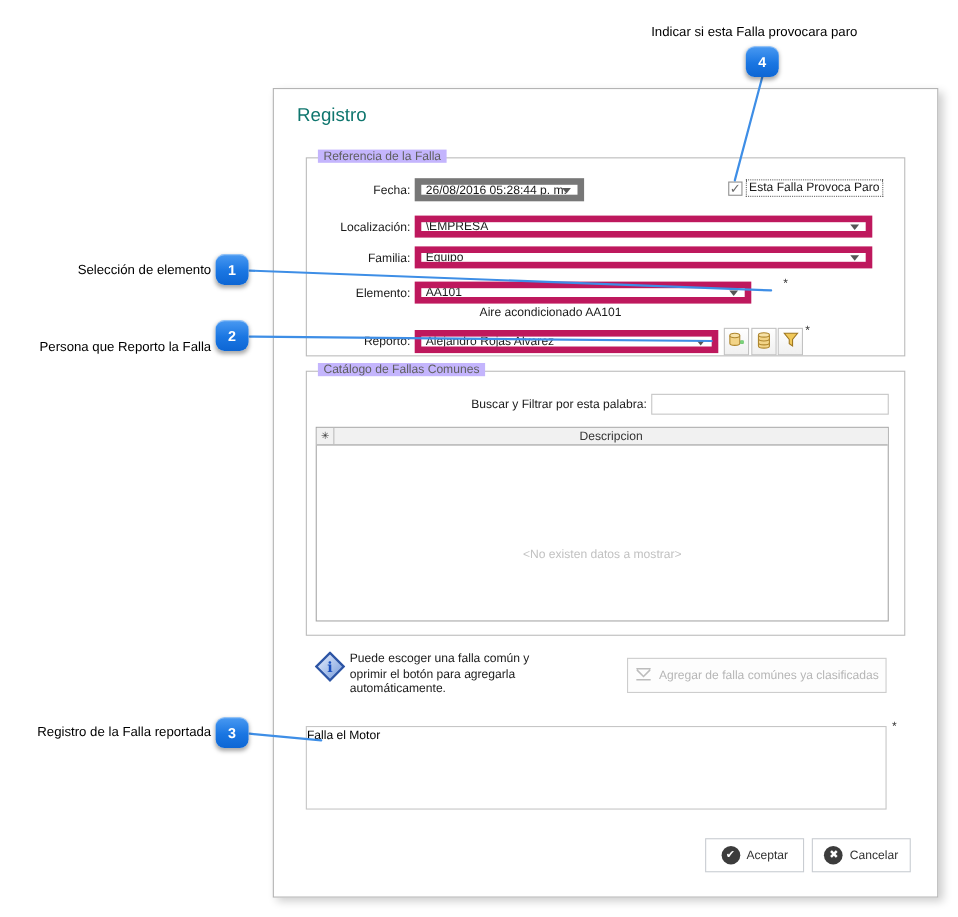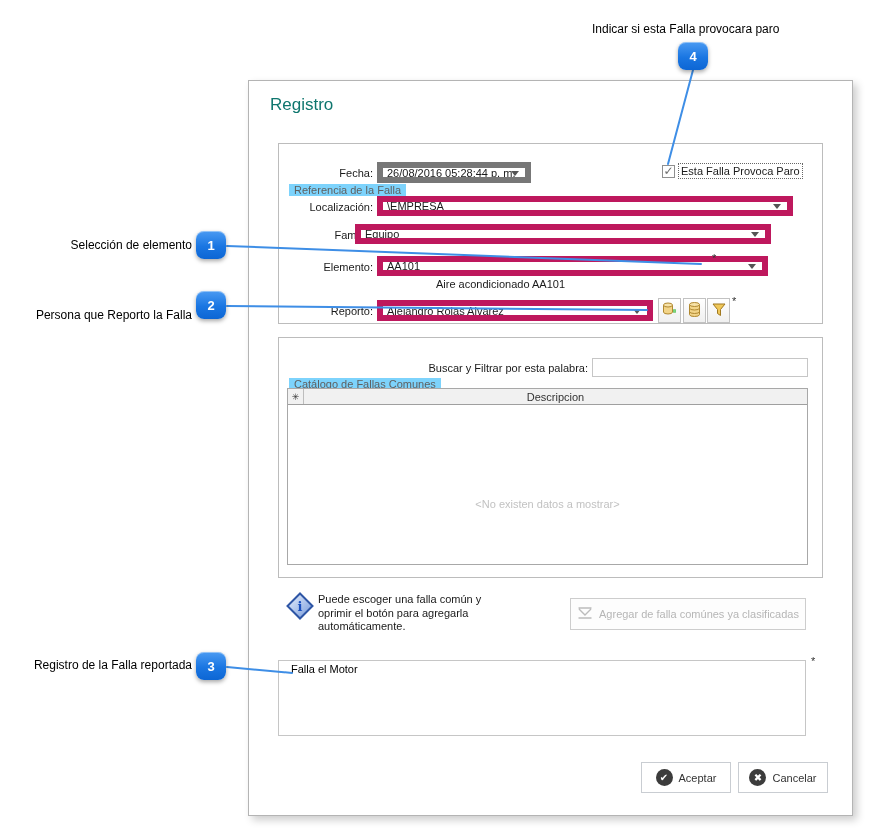--- a/index.html
+++ b/index.html
@@ -27,44 +27,44 @@
   
   #dialog {
     left:248px; top:80px; width:605px; height:736px;
     background:#fff; border:1px solid #b4b4b4;
     box-shadow:4px 4px 8px rgba(0,0,0,.20);
   }
   #dlg-title { left:270px; top:95px; font-size:17px; color:#0f766e; }
 
   .groupbox { border:1px solid #bcbcbc; background:#fff; }
   .legend {
-    position:absolute; top:-8px; left:10px; background:#7dd3fc;
-    padding:0 5px; color:#5f5f5f; font-size:11px; white-space:nowrap;margin-top:48px;
+    position:absolute; top:-8px; left:10px; background:#c4b5fd;
+    padding:0 5px; color:#5f5f5f; font-size:11px; white-space:nowrap;
   }
   #group-referencia { left:278px; top:143px; width:545px; height:181px; }
   #group-catalogo   { left:278px; top:337px; width:545px; height:241px; }
 
   .field-label { right:498px; text-align:right; white-space:nowrap; color:#1a1a1a; }
   #lbl-fecha { top:167px; } #lbl-loc { top:201px; } #lbl-fam { top:229px; }
   #lbl-elem { top:261px; } #lbl-rep { top:305px; }
 
   .combo {
     background:#fff; border:6px solid #be185d;
     display:flex; align-items:center; padding:0 16px 0 4px;
     white-space:nowrap; overflow:hidden; cursor:default;
   }
   .combo .arrow {
     position:absolute; right:6px; top:50%; margin-top:-2px;
     width:0; height:0; border-left:4px solid transparent;
     border-right:4px solid transparent; border-top:5px solid #555;
   }
   #combo-fecha { left:377px; top:162px; width:154px; height:21px; border-color:#777; }
   #combo-loc   { left:377px; top:196px; width:416px; height:20px; }
-  #combo-fam   { left:355px; top:224px; width:416px; height:20px; }
-  #combo-elem  { left:377px; top:256px; width:391px; height:20px; }
+  #combo-fam   { left:377px; top:224px; width:416px; height:20px; }
+  #combo-elem  { left:377px; top:256px; width:306px; height:20px; }
   #combo-rep   { left:377px; top:300px; width:276px; height:21px; }
 
   .req-star { font-size:11px; color:#333; }
   #star-elem { left:712px; top:252px; }
   #star-rep  { left:732px; top:295px; }
   #star-falla{ left:811px; top:655px; }
 
   #elem-desc { left:390px; top:278px;margin-left:46px; }
 
   #paro-checkbox {
@@ -102,21 +102,21 @@
   #info-text { left:318px; top:593px; width:230px; white-space:pre-line; line-height:13.5px; }
 
   #btn-agregar {
     left:570px; top:598px; width:236px; height:32px;
     background:#fdfdfd; border:1px solid #cdcdcd; color:#b6b6b6;
     display:flex; align-items:center; justify-content:center; gap:6px; cursor:default;
   }
 
   #falla-textarea {
     left:278px; top:660px; width:528px; height:76px;
-    border:1px solid #c6c6c6; font:inherit; padding:2px 12px; resize:none; outline:none;
+    border:1px solid #c6c6c6; font:inherit; padding:2px 0; resize:none; outline:none;
   }
 
   .dlg-btn {
     top:762px; width:90px; height:31px; background:#fff; border:1px solid #c9cdd2;
     display:flex; align-items:center; justify-content:center; gap:6px;
     color:#333; cursor:default;
   }
   #btn-aceptar { left:641px; } #btn-cancelar { left:738px; }
   .btn-circle-icon {
     width:17px; height:17px; border-radius:50%; background:#3c3c3c; color:#fff;

